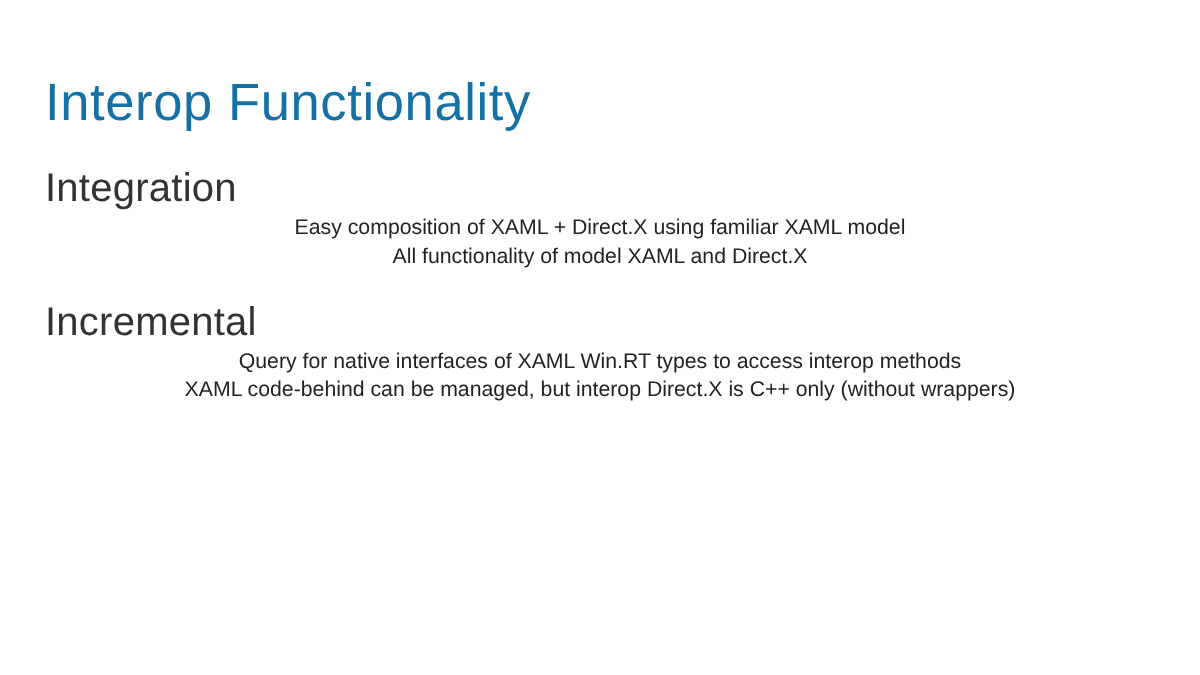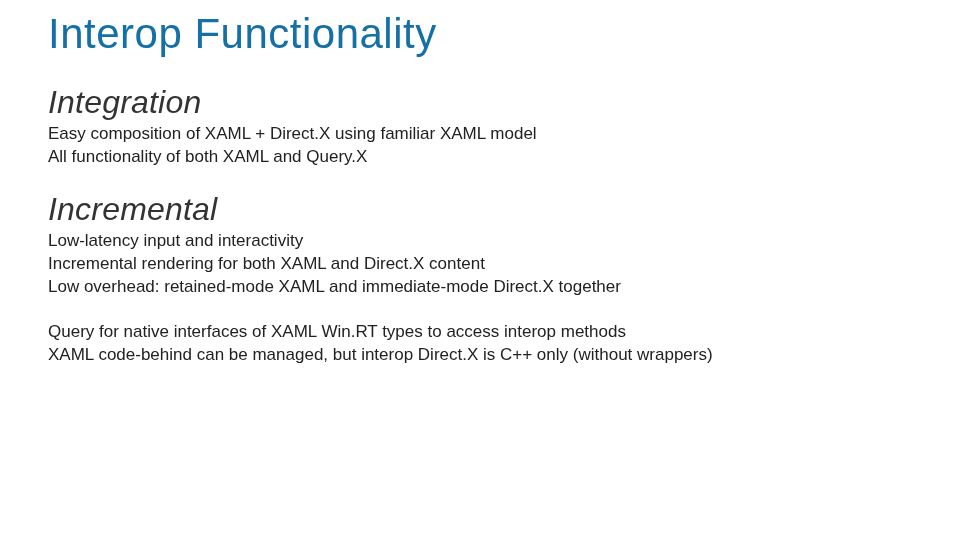--- a/index.html
+++ b/index.html
@@ -8,64 +8,60 @@
     width: 960px;
     height: 540px;
     background: #ffffff;
     font-family: "Segoe UI", "Segoe UI Light", Arial, sans-serif;
     overflow: hidden;
   }
   .slide {
     box-sizing: border-box;
     width: 960px;
     height: 436px;
-    padding: 10px 36px 0 48px;
+    padding: 10px 36px 0 36px;
+    margin-top: 48px;
   }
   .title {
     color: #1570A6;
     font-weight: 300;
     font-size: 42px;
     letter-spacing: 0.5px;
     margin: 0 0 26px 0;
   }
   .subhead {
     color: #333333;
     font-weight: 300;
     font-size: 32px;
     margin: 0 0 2px 0;
     letter-spacing: 0.2px;
-    font-style: italic;
   }
   .body {
     color: #222222;
     font-weight: 400;
     font-size: 17px;
     line-height: 1.35;
     margin: 0 0 22px 0;
+    text-align: center;
   }
   .body div {
     margin: 0;
   }
 </style>
 </head>
 <body>
 
 <div class="slide">
   <h1 class="title">Interop Functionality</h1>
 
   <h2 class="subhead">Integration</h2>
   <div class="body">
     <div>Easy composition of XAML + Direct.X using familiar XAML model</div>
-    <div>All functionality of both XAML and Query.X</div>
+    <div>All functionality of model XAML and Direct.X</div>
   </div>
 
   <h2 class="subhead">Incremental</h2>
-  <div class="body">
-    <div>Low-latency input and interactivity</div>
-    <div>Incremental rendering for both XAML and Direct.X content</div>
-    <div>Low overhead: retained-mode XAML and immediate-mode Direct.X together</div>
-  </div>
 
   <div class="body">
     <div>Query for native interfaces of XAML Win.RT types to access interop methods</div>
     <div>XAML code-behind can be managed, but interop Direct.X is C++ only (without wrappers)</div>
   </div>
 </div>
 
 </body></html>

